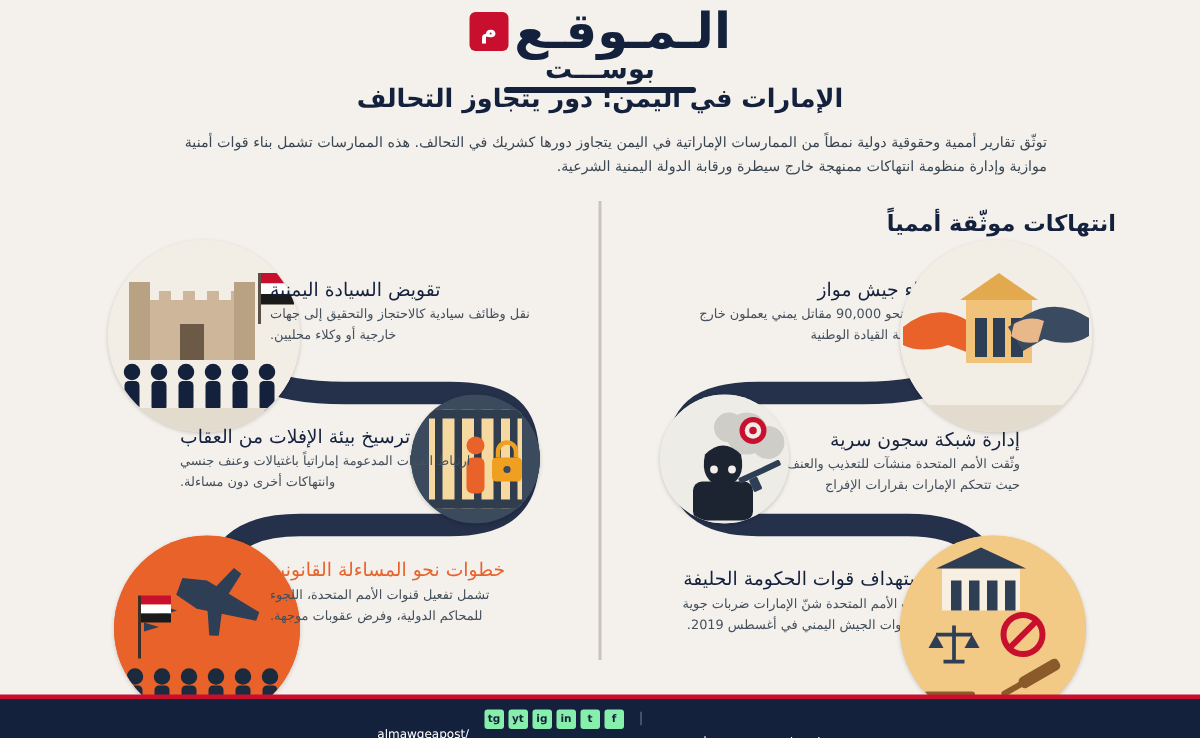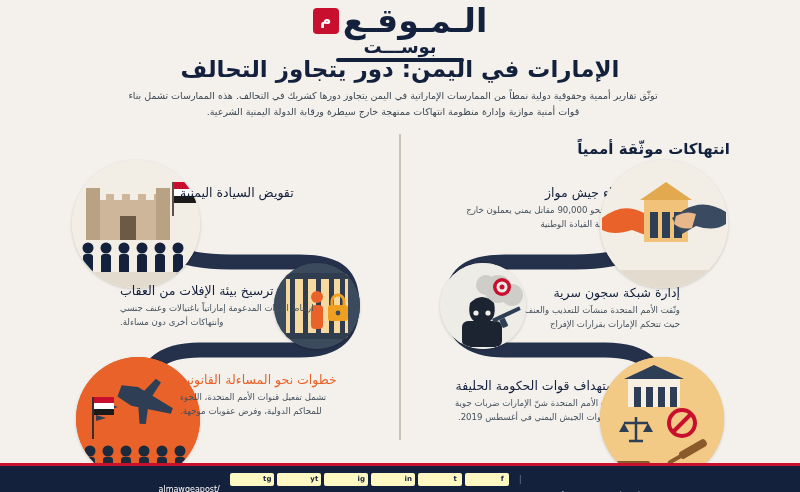--- a/index.html
+++ b/index.html
@@ -33,32 +33,32 @@
   .logo-sub{
     font-size:18px;font-weight:bold;color:#14213d;margin-top:1px;
   }
   .logo-bar{
     width:128px;height:4px;background:#14213d;margin-top:2px;border-radius:2px;
   }
 
   
   .title{
     position:absolute;top:56px;left:0;right:0;text-align:center;
-    font-size:23px;font-weight:bold;color:#14213d;
+    font-size:17px;font-weight:bold;color:#14213d;
   }
   .subtitle{
-    position:absolute;top:88px;left:118px;right:132px;text-align:center;
+    position:absolute;top:88px;left:118px;right:102px;
     font-size:9.5px;line-height:1.65;color:#3a4652;
   }
 
   
   .sec-head{
     position:absolute;top:140px;font-size:15px;font-weight:bold;color:#14213d;
   }
-  .sec-head.right{right:70px;}
+  .sec-head.right{right:56px;}
   .sec-head.left{left:78px;}
 
   .divider{
     position:absolute;top:134px;left:399px;width:2px;height:306px;
     background:#c9c3ba;
   }
 
   
   .svg-layer{position:absolute;top:0;left:0;width:800px;height:492px;pointer-events:none;}
 
@@ -76,23 +76,23 @@
 
   
   .footer{
     position:absolute;bottom:0;left:0;right:0;height:26px;background:#14213d;
     display:flex;align-items:center;justify-content:center;gap:10px;
   }
   .footer-url{color:#fff;font-size:8.5px;letter-spacing:.4px;margin-top:32px;}
   .footer-sep{color:#6c7689;font-size:9px;}
   .social{display:flex;gap:3px;align-items:center;}
   .sdot{
-    width:13px;height:13px;border-radius:2px;background:#fef9c3;
+    width:13px;height:13px;border-radius:2px;background:#86efac;
     display:flex;align-items:center;justify-content:center;
-    font-size:7px;color:#14213d;font-weight:bold;padding-left:31px;
+    font-size:7px;color:#14213d;font-weight:bold;
   }
   .footer-handle{color:#fff;font-size:8px;margin-top:20px;}
 
   .ratio-bar{position:absolute;bottom:26px;left:0;right:0;height:3px;background:#c8102e;}
 </style>
 </head>
 <body>
 
 <div class="page">
 
@@ -275,20 +275,21 @@
         <rect x="74" y="52" width="8" height="26" fill="#2e3f55"></rect>
       </g>
 
       <path d="M126,52 q-22,-14 -42,-2 l-12,8 l10,16 l14,-8 q18,6 30,-2 z" fill="#3a4b61"></path>
       <path d="M76,56 q10,-6 20,-2 l-4,14 q-10,2 -18,-4 z" fill="#e8b88a"></path>
       <rect x="0" y="110" width="128" height="18" fill="#e3dbcd"></rect>
     </svg>
   </div>
   <div class="block" style="left:180px;top:185px;width:175px;text-align:left;">
     <div class="blk-title">تقويض السيادة اليمنية</div>
+    <div class="blk-body">نقل وظائف سيادية كالاحتجاز والتحقيق إلى جهات خارجية أو وكلاء محليين.</div>
   </div>
 
   <div class="circle" style="top:263px;left:440px;width:86px;height:86px;background:#edece8;">
     <svg viewBox="0 0 86 86" width="86" height="86">
       <rect width="86" height="86" fill="#eeece7"></rect>
 
       <g fill="#cfcdc8">
         <circle cx="58" cy="26" r="14"></circle>
           <circle cx="72" cy="32" r="11"></circle>
           <circle cx="46" cy="22" r="10"></circle>

